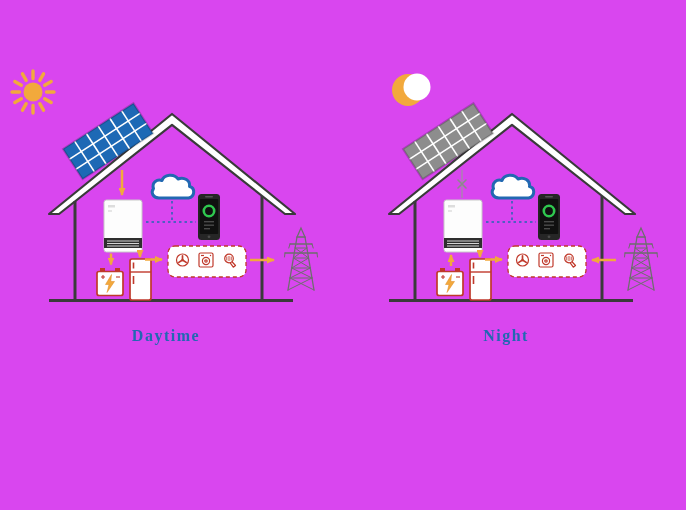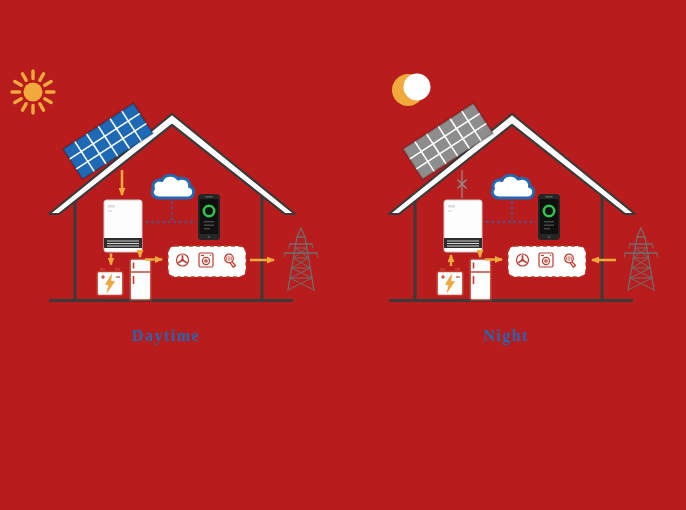--- a/index.html
+++ b/index.html
@@ -1,16 +1,16 @@
 <!DOCTYPE html>
 <html><head>
 <meta charset="utf-8">
 <style>
   html,body { margin:0; padding:0; background:#ffffff; }
-  .canvas { position:relative; width:686px; height:510px; background:#b91c1c; overflow:hidden;
+  .canvas { position:relative; width:686px; height:510px; background:#d946ef; overflow:hidden;
             font-family:"Liberation Sans", sans-serif; }
   svg { display:block; }
   .flow    { stroke:#f2a93c; stroke-width:2.5; fill:none; marker-end:url(#arrY); }
   .noflow  { stroke:#9a9a9a; stroke-width:1.1; fill:none; }
   .dashline{ stroke:#2268b2; stroke-width:1.5; fill:none; stroke-dasharray:2.5 3; }
   .applbox { fill:#ffffff; stroke:#c0392b; stroke-width:1.3; stroke-dasharray:4 3; }
   text.scene-label { font-family:"Liberation Serif", serif; font-weight:700; font-size:16px; letter-spacing:1.5px; }
 </style>
 </head>
 <body>

